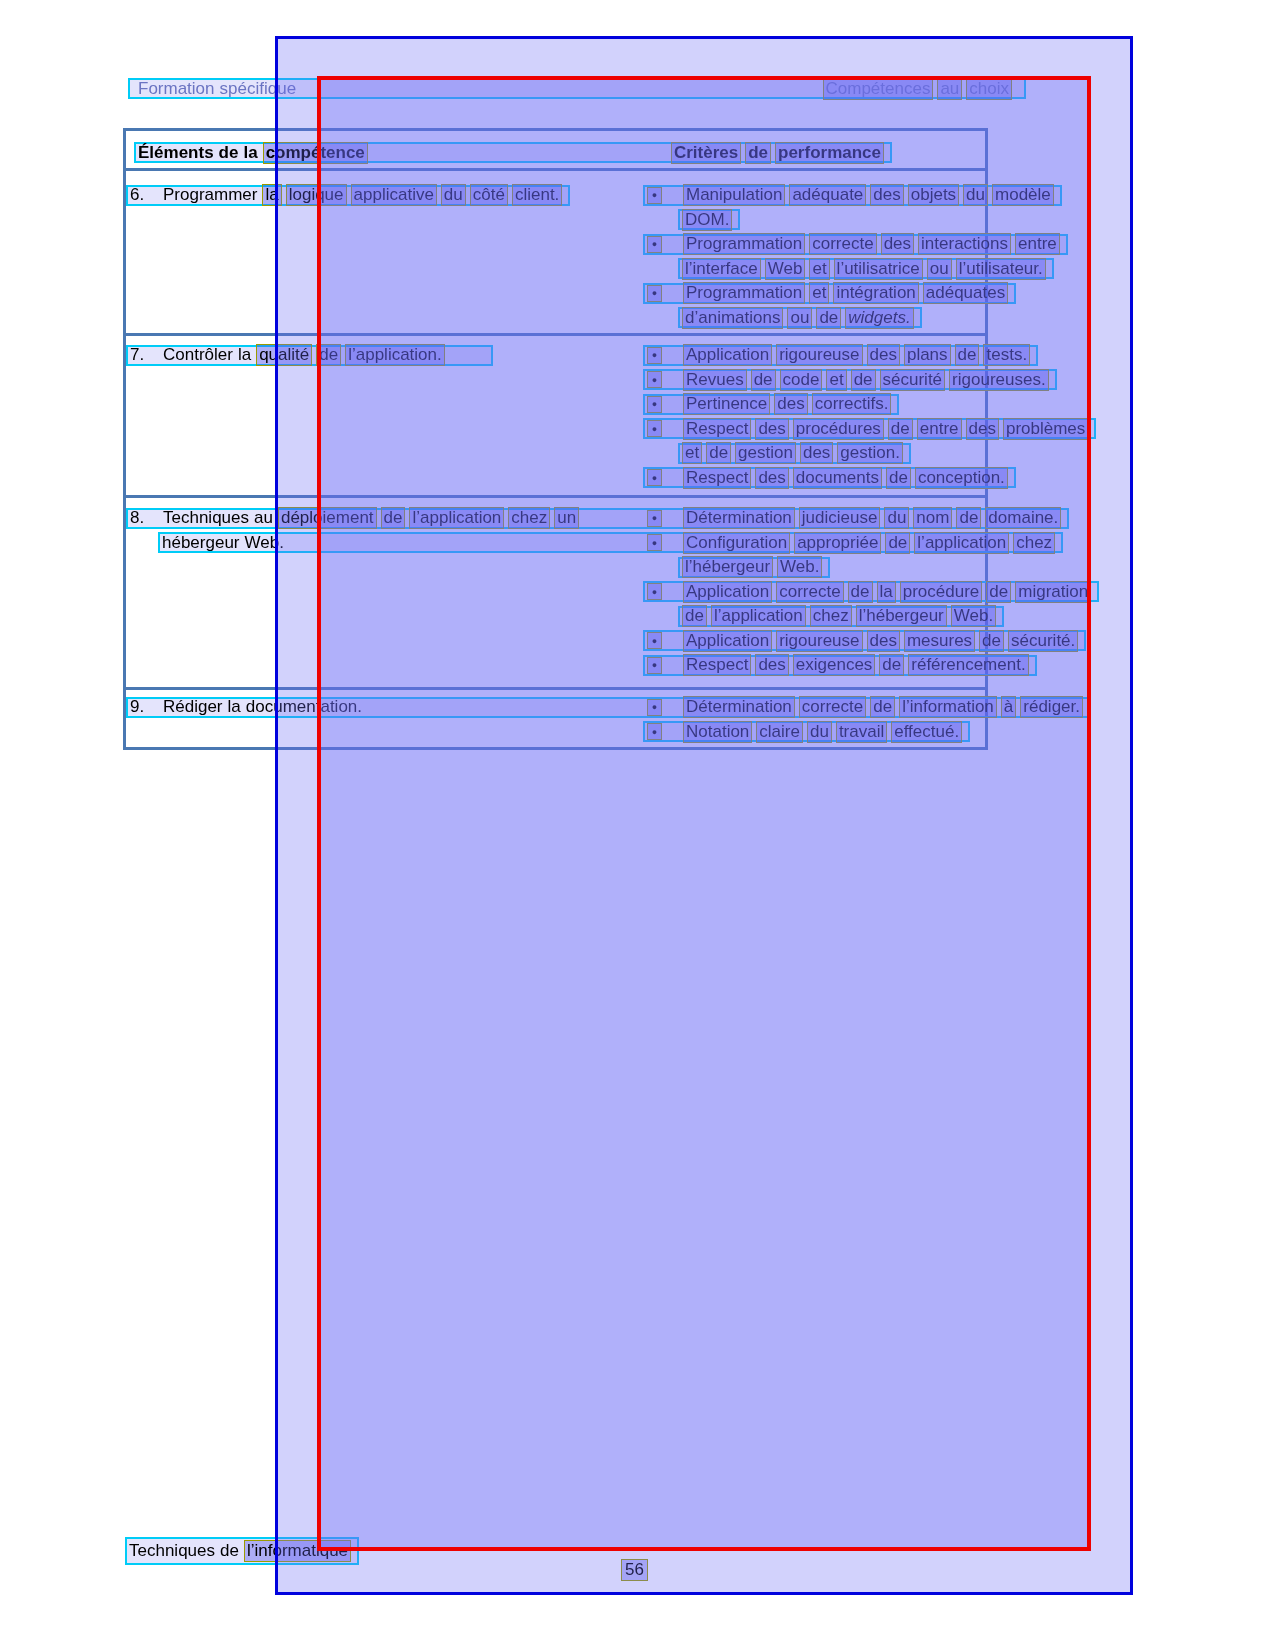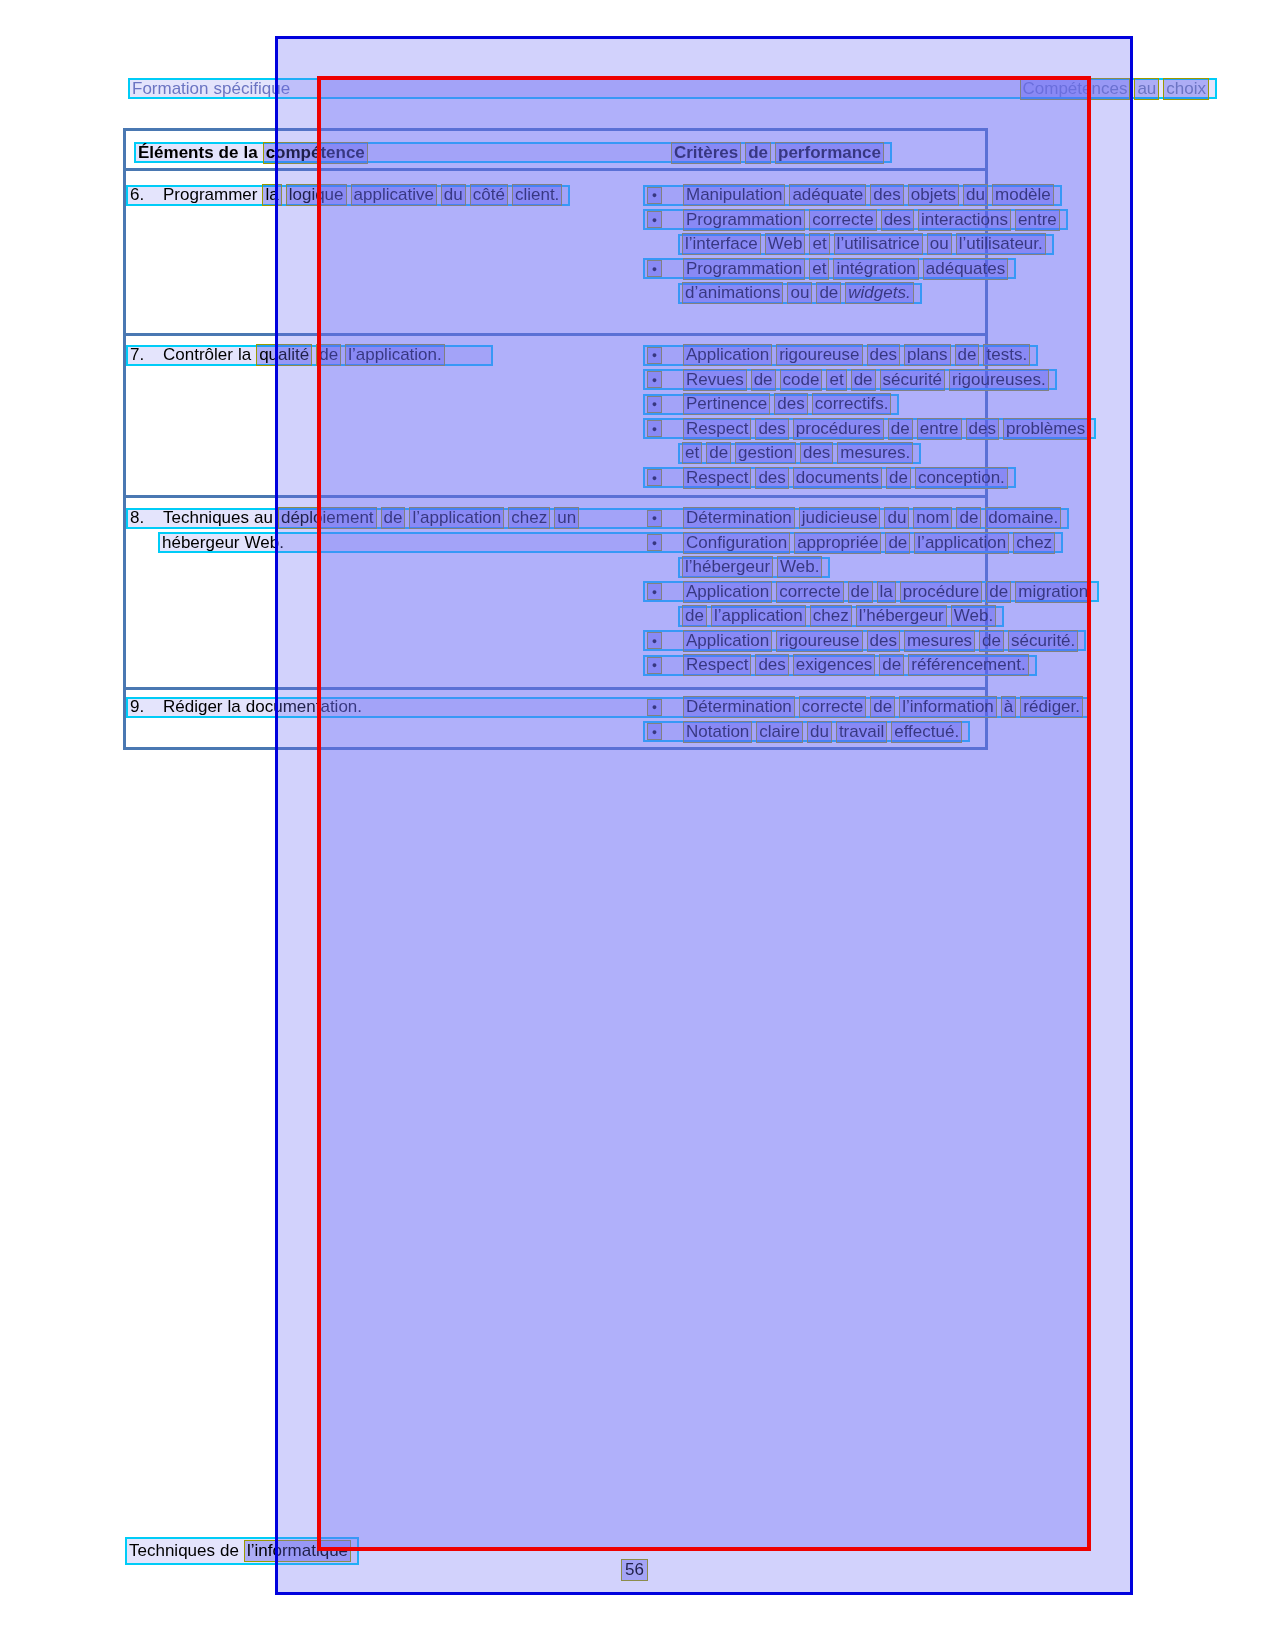--- a/index.html
+++ b/index.html
@@ -32,23 +32,23 @@
   .w{margin-right:5px;white-space:pre;}
   .wb{border:1px solid var(--olive);background:var(--wfill);padding:0 2px;margin-right:4px;}
   .it{font-style:italic;}
   .num{display:inline-block;width:33px;}
   .blt{display:inline-flex;align-items:center;justify-content:center;flex:0 0 auto;
        width:13px;height:15px;border:1px solid var(--olive);background:var(--wfill);
        font-size:9px;margin-right:21px;}
   .lwrap{display:inline-flex;align-items:center;flex:0 0 auto;}
 
   
-  .pghdr{position:absolute;left:128px;top:78px;width:1089px;height:21px;box-sizing:border-box;
+  .pghdr{position:absolute;left:128px;top:78px;width:898px;height:21px;box-sizing:border-box;
          border:2px solid var(--cyan);background:var(--lfill);display:flex;align-items:center;
-         justify-content:space-between;padding:0 2px;color:var(--slate);z-index:5;}
+         justify-content:space-between;padding:0 8px;color:var(--slate);z-index:5;}
   .pgftr{position:absolute;left:125px;top:1537px;height:21px;box-sizing:border-box;
          border:2px solid var(--cyan);background:var(--lfill);display:inline-flex;
          align-items:center;padding:12px 2px;white-space:nowrap;z-index:5;text-align:center;}
   .pgnum{position:absolute;left:621px;top:1559px;border:1px solid var(--olive);
          background:var(--wfill);padding:0 3px;font-size:17px;z-index:5;}
 
   
   .dtable{position:absolute;left:123px;top:128px;width:865px;height:622px;box-sizing:border-box;
           border:3px solid var(--steel);z-index:2;}
   .trow{box-sizing:border-box;border-top:3px solid var(--steel);}
@@ -116,20 +116,25 @@
           <span class="lbox">
             <span class="blt">●</span>
             <span class="w wb">Manipulation</span>
             <span class="w wb">adéquate</span>
             <span class="w wb">des</span>
             <span class="w wb">objets</span>
             <span class="w wb">du</span>
             <span class="w wb">modèle</span>
           </span>
         </div>
+        <div class="line padc">
+          <span class="lbox">
+            <span class="w wb">DOM.</span>
+          </span>
+        </div>
         <div class="line padb">
           <span class="lbox">
             <span class="blt">●</span>
             <span class="w wb">Programmation</span>
             <span class="w wb">correcte</span>
             <span class="w wb">des</span>
             <span class="w wb">interactions</span>
             <span class="w wb">entre</span>
           </span>
         </div>
@@ -214,21 +219,21 @@
             <span class="w wb">des</span>
             <span class="w wb">problèmes</span>
           </span>
         </div>
         <div class="line padc">
           <span class="lbox">
             <span class="w wb">et</span>
             <span class="w wb">de</span>
             <span class="w wb">gestion</span>
             <span class="w wb">des</span>
-            <span class="w wb">mesures.</span>
+            <span class="w wb">gestion.</span>
           </span>
         </div>
         <div class="line padb">
           <span class="lbox">
             <span class="blt">●</span>
             <span class="w wb">Respect</span>
             <span class="w wb">des</span>
             <span class="w wb">documents</span>
             <span class="w wb">de</span>
             <span class="w wb">conception.</span>

